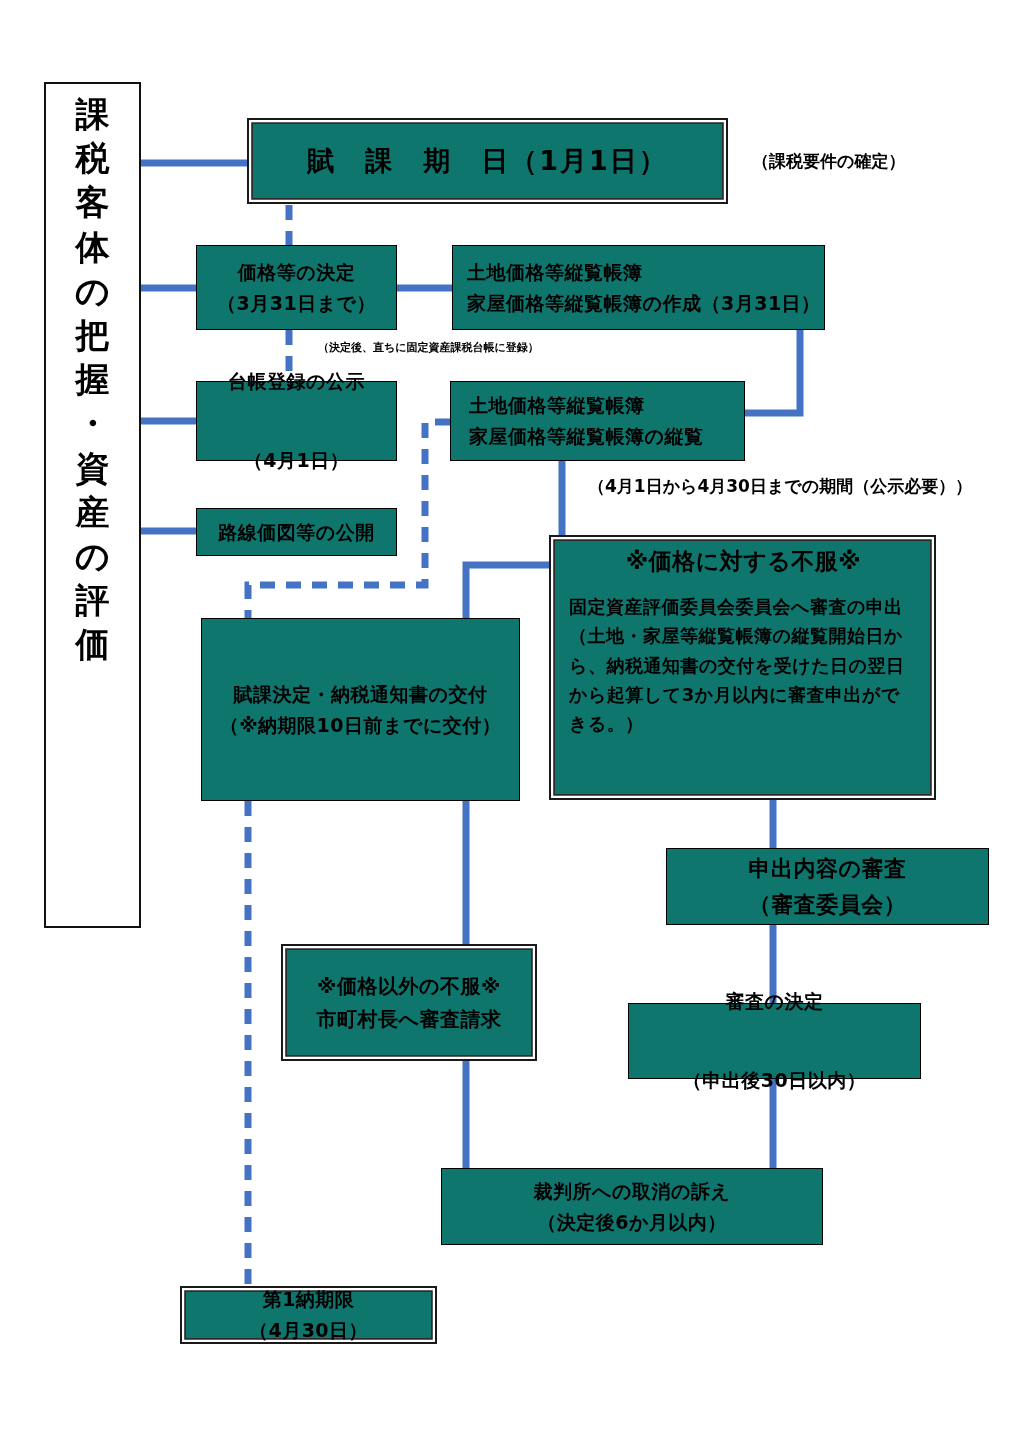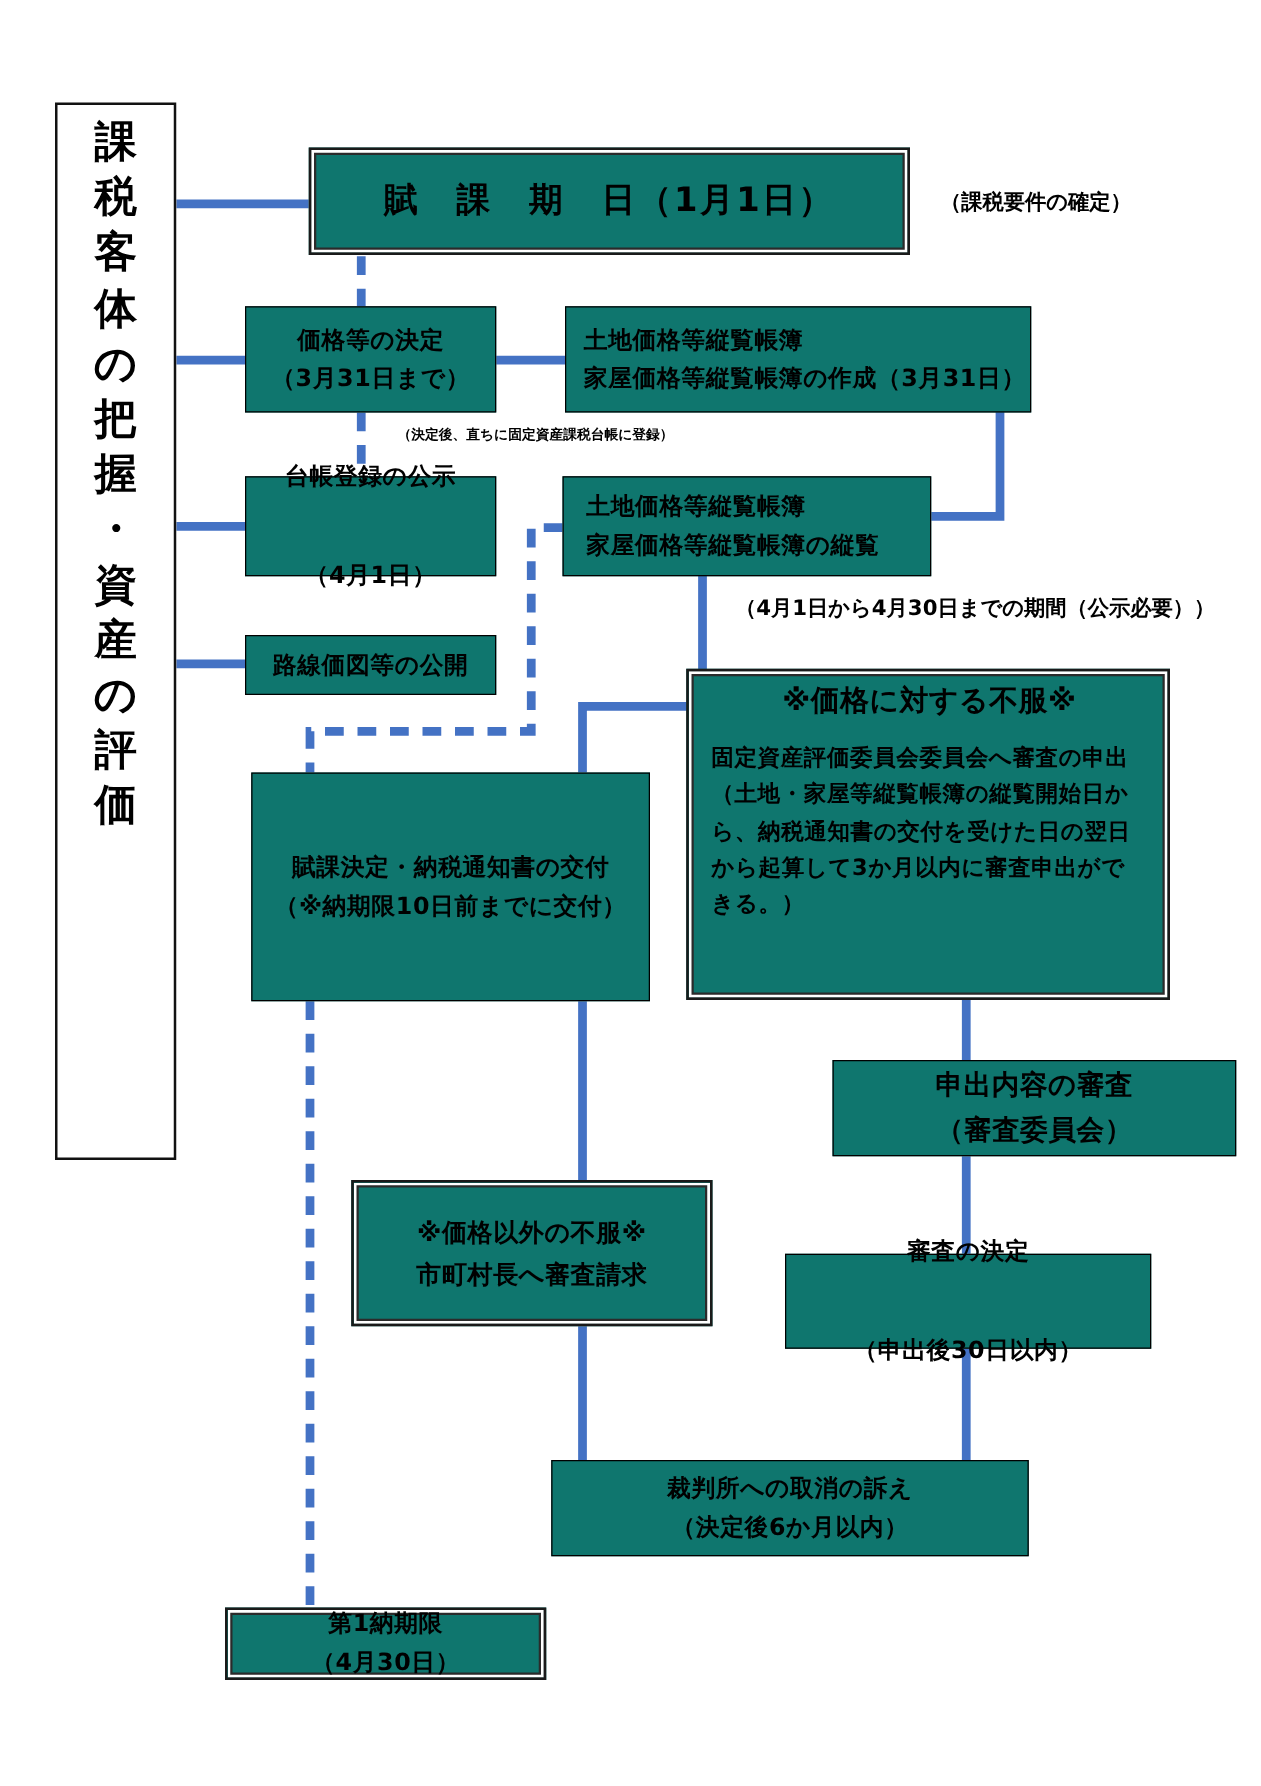--- a/index.html
+++ b/index.html
@@ -180,21 +180,21 @@
   <div class="node" style="left:201px;top:618px;width:319px;height:183px;font-size:19px;">
     <span class="ln">賦課決定・納税通知書の交付</span>
     <span class="ln">（※納期限10日前までに交付）</span>
   </div>
 
   <div class="node" style="left:628px;top:848px;width:323px;height:77px;font-size:22px;margin-left:38px;">
     <span class="ln">申出内容の審査</span>
     <span class="ln">（審査委員会）</span>
   </div>
 
-  <div class="node framed" style="left:281px;top:944px;width:289px;height:117px;font-size:20px;">
+  <div class="node framed" style="left:281px;top:944px;width:256px;height:117px;font-size:20px;">
     <span class="ln">※価格以外の不服※</span>
     <span class="ln">市町村長へ審査請求</span>
   </div>
 
   <div class="node" style="left:628px;top:1003px;width:293px;height:76px;font-size:19px;gap:48px;">
     <span class="ln">審査の決定</span>
     <span class="ln">（申出後30日以内）</span>
   </div>
 
   <div class="node" style="left:441px;top:1168px;width:382px;height:77px;font-size:19px;">

